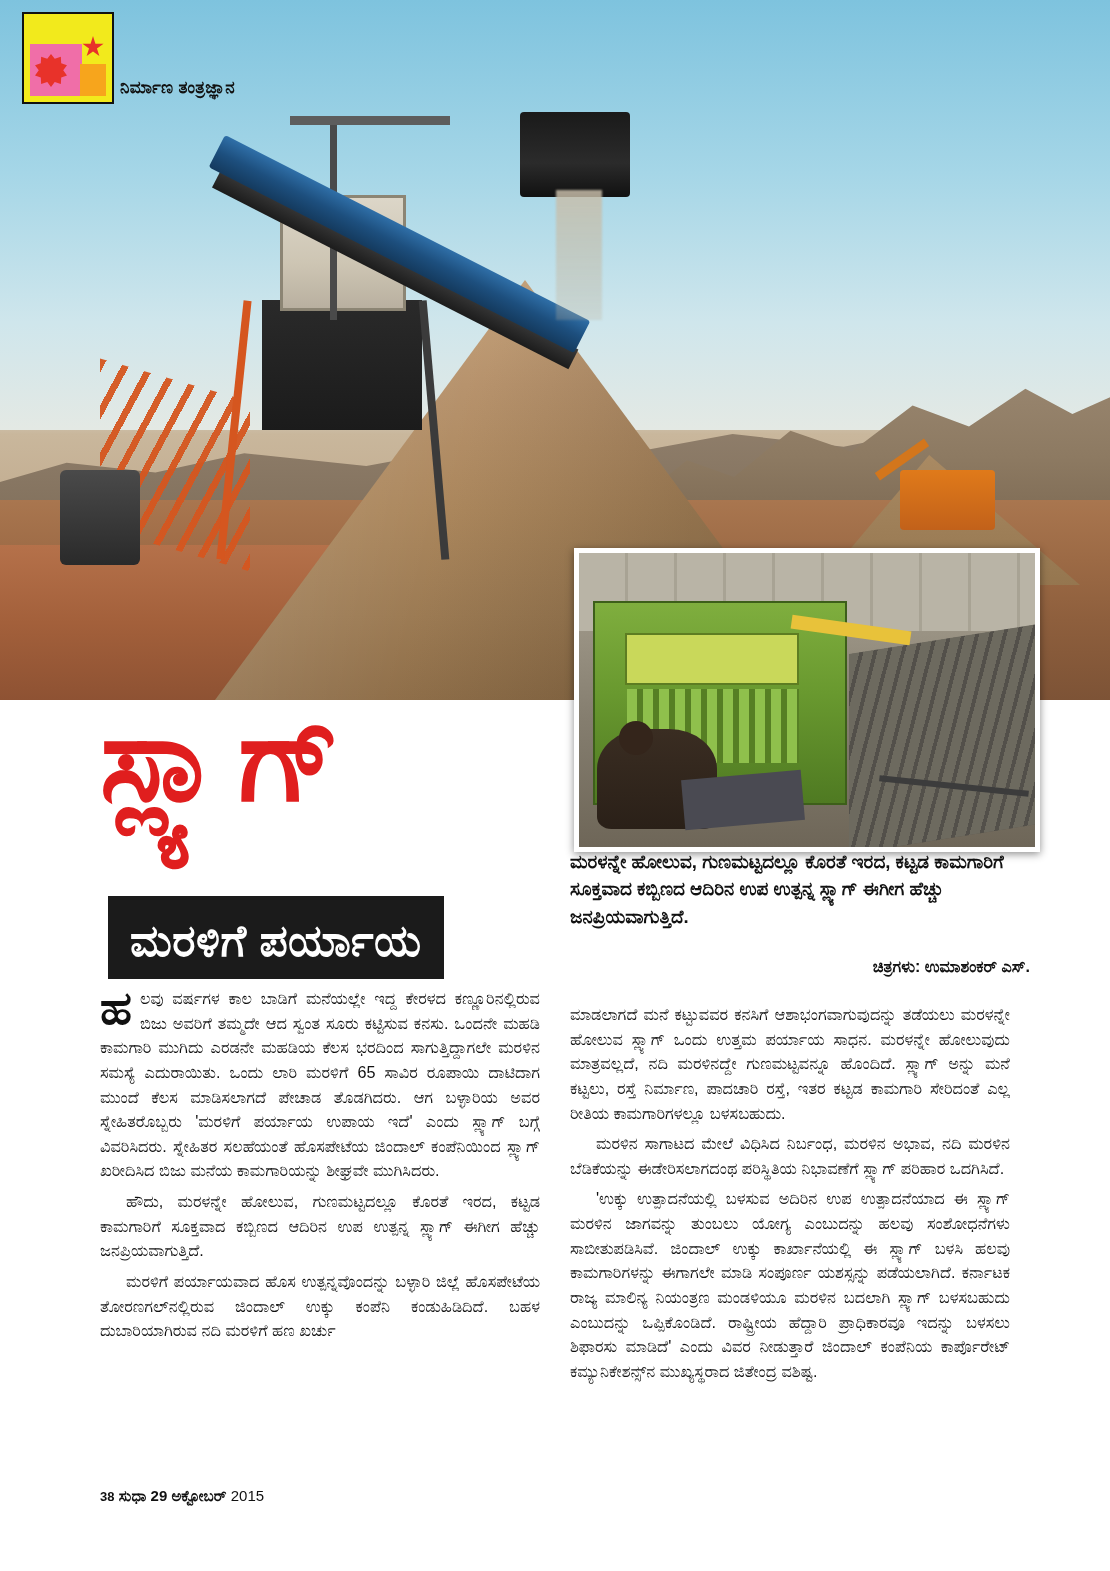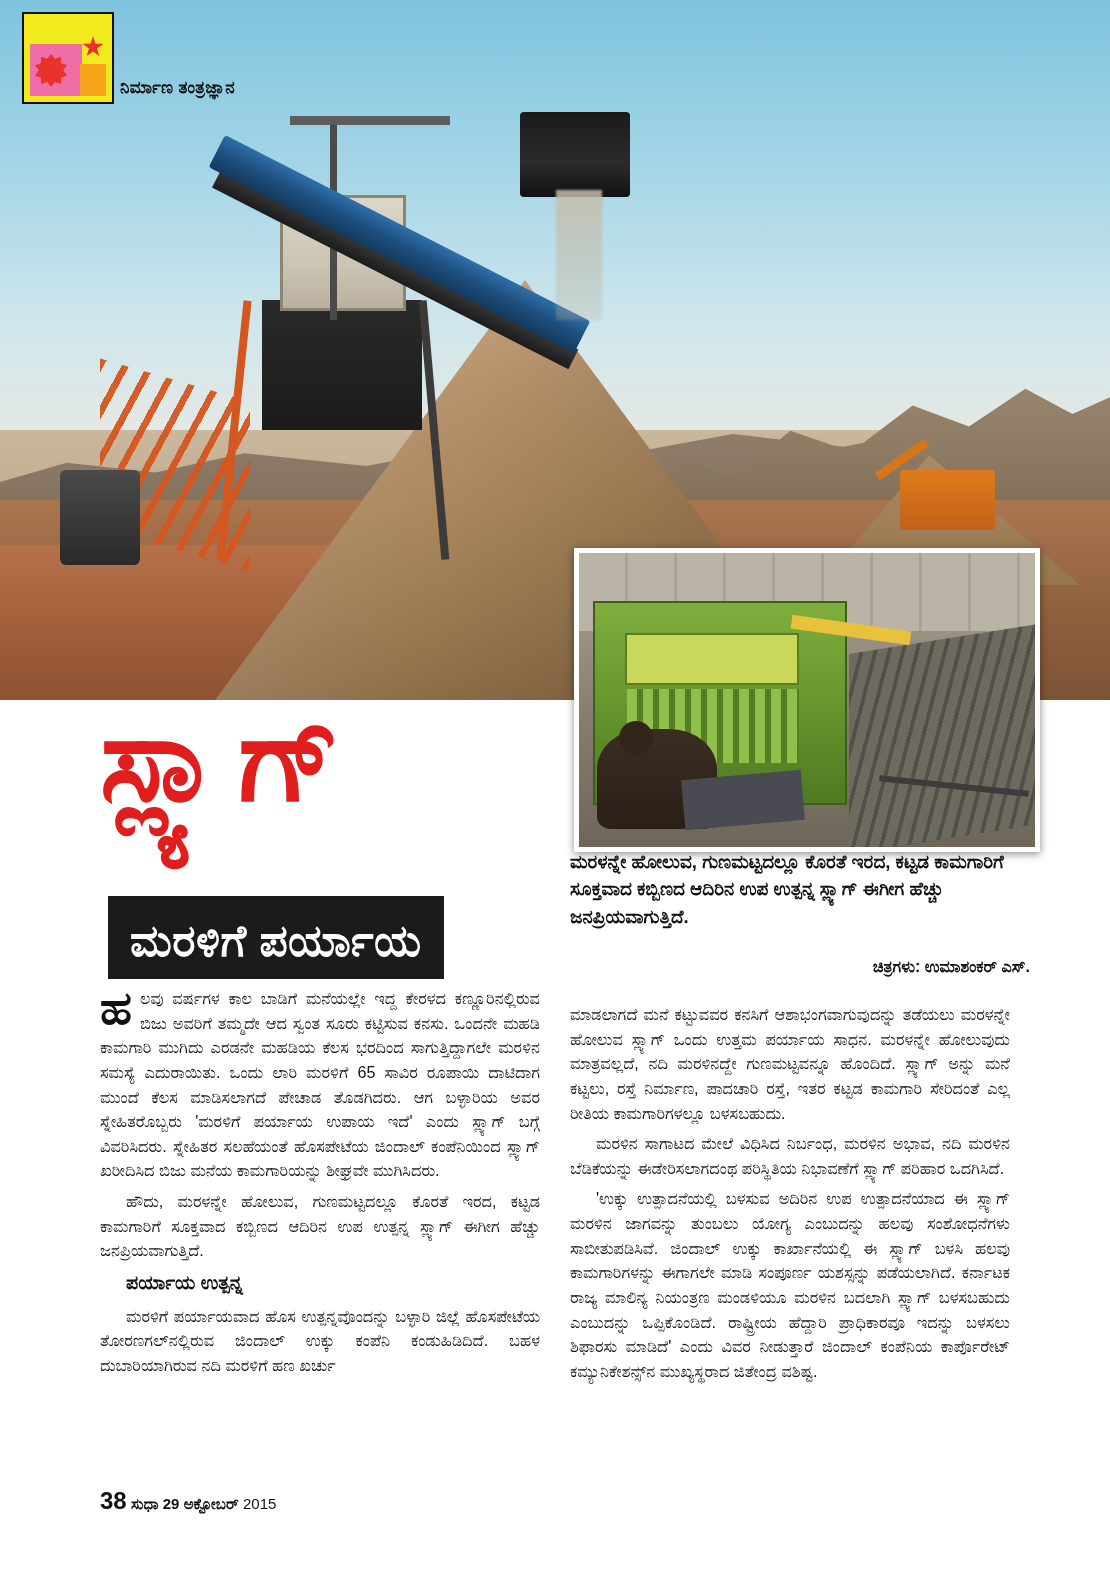--- a/index.html
+++ b/index.html
@@ -393,21 +393,21 @@
 
   
   .footer {
     position: absolute;
     left: 100px; top: 1487px;
     font-size: 15px;
     color: #111;
     font-weight: bold;
     z-index: 25;
   }
-  .footer .pg { font-size: 24px; font-weight: bold; }
+  .footer .pg { font-size: 13px; font-weight: bold; }
   .footer .yr { font-weight: normal; }
 </style>
 </head>
 <body>
 
 <div class="page">
 
   <div class="hero">
     <div class="sky"></div>
     <div class="hills"></div>
@@ -458,21 +458,20 @@
 
   <div class="headline">ಸ್ಲ್ಯಾಗ್</div>
   <div class="subhead-bar">ಮರಳಿಗೆ ಪರ್ಯಾಯ</div>
 
   <div class="deck">ಮರಳನ್ನೇ ಹೋಲುವ, ಗುಣಮಟ್ಟದಲ್ಲೂ ಕೊರತೆ ಇರದ, ಕಟ್ಟಡ ಕಾಮಗಾರಿಗೆ ಸೂಕ್ತವಾದ ಕಬ್ಬಿಣದ ಆದಿರಿನ ಉಪ ಉತ್ಪನ್ನ ಸ್ಲ್ಯಾಗ್ ಈಗೀಗ ಹೆಚ್ಚು ಜನಪ್ರಿಯವಾಗುತ್ತಿದೆ.</div>
   <div class="credit">ಚಿತ್ರಗಳು: ಉಮಾಶಂಕರ್ ಎಸ್.</div>
 
   <div class="col col-left">
     <p class="noindent dropcap-block"><span class="dropcap">ಹ</span><span>ಲವು ವರ್ಷಗಳ ಕಾಲ ಬಾಡಿಗೆ ಮನೆಯಲ್ಲೇ ಇದ್ದ ಕೇರಳದ ಕಣ್ಣೂರಿನಲ್ಲಿರುವ ಬಿಜು ಅವರಿಗೆ ತಮ್ಮದೇ ಆದ ಸ್ವಂತ ಸೂರು ಕಟ್ಟಿಸುವ ಕನಸು. ಒಂದನೇ ಮಹಡಿ ಕಾಮಗಾರಿ ಮುಗಿದು ಎರಡನೇ ಮಹಡಿಯ ಕೆಲಸ ಭರದಿಂದ ಸಾಗುತ್ತಿದ್ದಾಗಲೇ ಮರಳಿನ ಸಮಸ್ಯೆ ಎದುರಾಯಿತು. ಒಂದು ಲಾರಿ ಮರಳಿಗೆ 65 ಸಾವಿರ ರೂಪಾಯಿ ದಾಟಿದಾಗ ಮುಂದೆ ಕೆಲಸ ಮಾಡಿಸಲಾಗದೆ ಪೇಚಾಡ ತೊಡಗಿದರು. ಆಗ ಬಳ್ಳಾರಿಯ ಅವರ ಸ್ನೇಹಿತರೊಬ್ಬರು 'ಮರಳಿಗೆ ಪರ್ಯಾಯ ಉಪಾಯ ಇದೆ' ಎಂದು ಸ್ಲ್ಯಾಗ್ ಬಗ್ಗೆ ವಿವರಿಸಿದರು. ಸ್ನೇಹಿತರ ಸಲಹೆಯಂತೆ ಹೊಸಪೇಟೆಯ ಜಿಂದಾಲ್ ಕಂಪೆನಿಯಿಂದ ಸ್ಲ್ಯಾಗ್ ಖರೀದಿಸಿದ ಬಿಜು ಮನೆಯ ಕಾಮಗಾರಿಯನ್ನು ಶೀಘ್ರವೇ ಮುಗಿಸಿದರು.</span></p>
     <p>ಹೌದು, ಮರಳನ್ನೇ ಹೋಲುವ, ಗುಣಮಟ್ಟದಲ್ಲೂ ಕೊರತೆ ಇರದ, ಕಟ್ಟಡ ಕಾಮಗಾರಿಗೆ ಸೂಕ್ತವಾದ ಕಬ್ಬಿಣದ ಆದಿರಿನ ಉಪ ಉತ್ಪನ್ನ ಸ್ಲ್ಯಾಗ್ ಈಗೀಗ ಹೆಚ್ಚು ಜನಪ್ರಿಯವಾಗುತ್ತಿದೆ.</p>
-    <p class="section-title">ಪರ್ಯಾಯ ಉತ್ಪನ್ನ</p>
     <p>ಮರಳಿಗೆ ಪರ್ಯಾಯವಾದ ಹೊಸ ಉತ್ಪನ್ನವೊಂದನ್ನು ಬಳ್ಳಾರಿ ಜಿಲ್ಲೆ ಹೊಸಪೇಟೆಯ ತೋರಣಗಲ್‌ನಲ್ಲಿರುವ ಜಿಂದಾಲ್ ಉಕ್ಕು ಕಂಪೆನಿ ಕಂಡುಹಿಡಿದಿದೆ. ಬಹಳ ದುಬಾರಿಯಾಗಿರುವ ನದಿ ಮರಳಿಗೆ ಹಣ ಖರ್ಚು</p>
   </div>
 
   <div class="col col-right">
     <p class="noindent">ಮಾಡಲಾಗದೆ ಮನೆ ಕಟ್ಟುವವರ ಕನಸಿಗೆ ಆಶಾಭಂಗವಾಗುವುದನ್ನು ತಡೆಯಲು ಮರಳನ್ನೇ ಹೋಲುವ ಸ್ಲ್ಯಾಗ್ ಒಂದು ಉತ್ತಮ ಪರ್ಯಾಯ ಸಾಧನ. ಮರಳನ್ನೇ ಹೋಲುವುದು ಮಾತ್ರವಲ್ಲದೆ, ನದಿ ಮರಳಿನದ್ದೇ ಗುಣಮಟ್ಟವನ್ನೂ ಹೊಂದಿದೆ. ಸ್ಲ್ಯಾಗ್ ಅನ್ನು ಮನೆ ಕಟ್ಟಲು, ರಸ್ತೆ ನಿರ್ಮಾಣ, ಪಾದಚಾರಿ ರಸ್ತೆ, ಇತರ ಕಟ್ಟಡ ಕಾಮಗಾರಿ ಸೇರಿದಂತೆ ಎಲ್ಲ ರೀತಿಯ ಕಾಮಗಾರಿಗಳಲ್ಲೂ ಬಳಸಬಹುದು.</p>
     <p>ಮರಳಿನ ಸಾಗಾಟದ ಮೇಲೆ ವಿಧಿಸಿದ ನಿರ್ಬಂಧ, ಮರಳಿನ ಅಭಾವ, ನದಿ ಮರಳಿನ ಬೆಡಿಕೆಯನ್ನು ಈಡೇರಿಸಲಾಗದಂಥ ಪರಿಸ್ಥಿತಿಯ ನಿಭಾವಣೆಗೆ ಸ್ಲ್ಯಾಗ್ ಪರಿಹಾರ ಒದಗಿಸಿದೆ.</p>
     <p>'ಉಕ್ಕು ಉತ್ಪಾದನೆಯಲ್ಲಿ ಬಳಸುವ ಅದಿರಿನ ಉಪ ಉತ್ಪಾದನೆಯಾದ ಈ ಸ್ಲ್ಯಾಗ್ ಮರಳಿನ ಜಾಗವನ್ನು ತುಂಬಲು ಯೋಗ್ಯ ಎಂಬುದನ್ನು ಹಲವು ಸಂಶೋಧನೆಗಳು ಸಾಬೀತುಪಡಿಸಿವೆ. ಜಿಂದಾಲ್ ಉಕ್ಕು ಕಾರ್ಖಾನೆಯಲ್ಲಿ ಈ ಸ್ಲ್ಯಾಗ್ ಬಳಸಿ ಹಲವು ಕಾಮಗಾರಿಗಳನ್ನು ಈಗಾಗಲೇ ಮಾಡಿ ಸಂಪೂರ್ಣ ಯಶಸ್ಸನ್ನು ಪಡೆಯಲಾಗಿದೆ. ಕರ್ನಾಟಕ ರಾಜ್ಯ ಮಾಲಿನ್ಯ ನಿಯಂತ್ರಣ ಮಂಡಳಿಯೂ ಮರಳಿನ ಬದಲಾಗಿ ಸ್ಲ್ಯಾಗ್ ಬಳಸಬಹುದು ಎಂಬುದನ್ನು ಒಪ್ಪಿಕೊಂಡಿದೆ. ರಾಷ್ಟ್ರೀಯ ಹೆದ್ದಾರಿ ಪ್ರಾಧಿಕಾರವೂ ಇದನ್ನು ಬಳಸಲು ಶಿಫಾರಸು ಮಾಡಿದೆ' ಎಂದು ವಿವರ ನೀಡುತ್ತಾರೆ ಜಿಂದಾಲ್ ಕಂಪೆನಿಯ ಕಾರ್ಪೊರೇಟ್ ಕಮ್ಯುನಿಕೇಶನ್ಸ್‌ನ ಮುಖ್ಯಸ್ಥರಾದ ಜಿತೇಂದ್ರ ವಶಿಷ್ಟ.</p>
   </div>
 
   <div class="footer">

